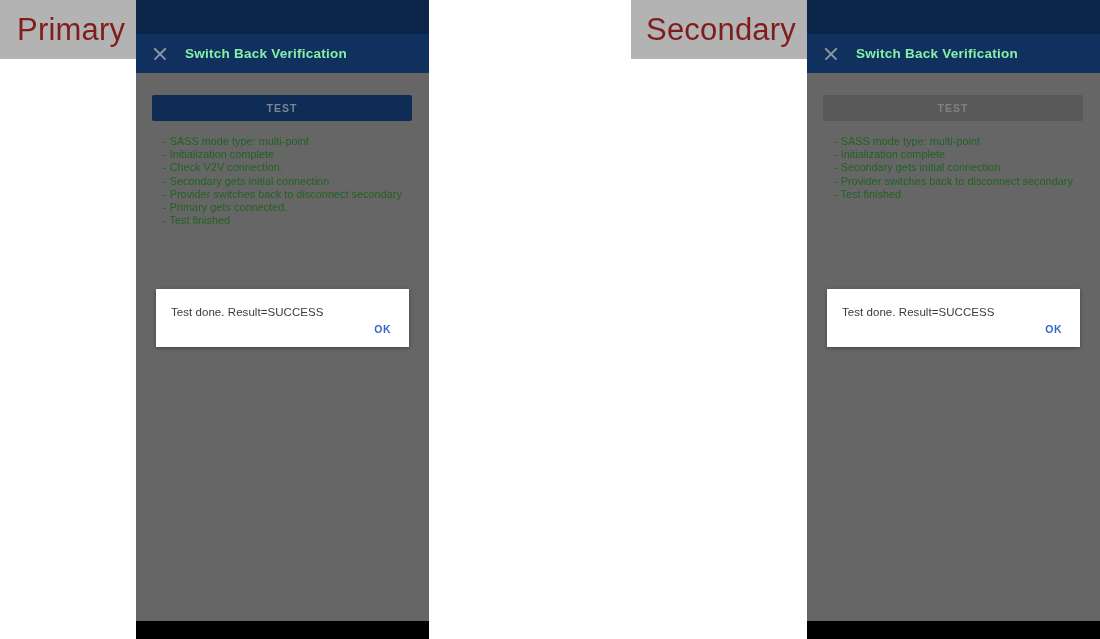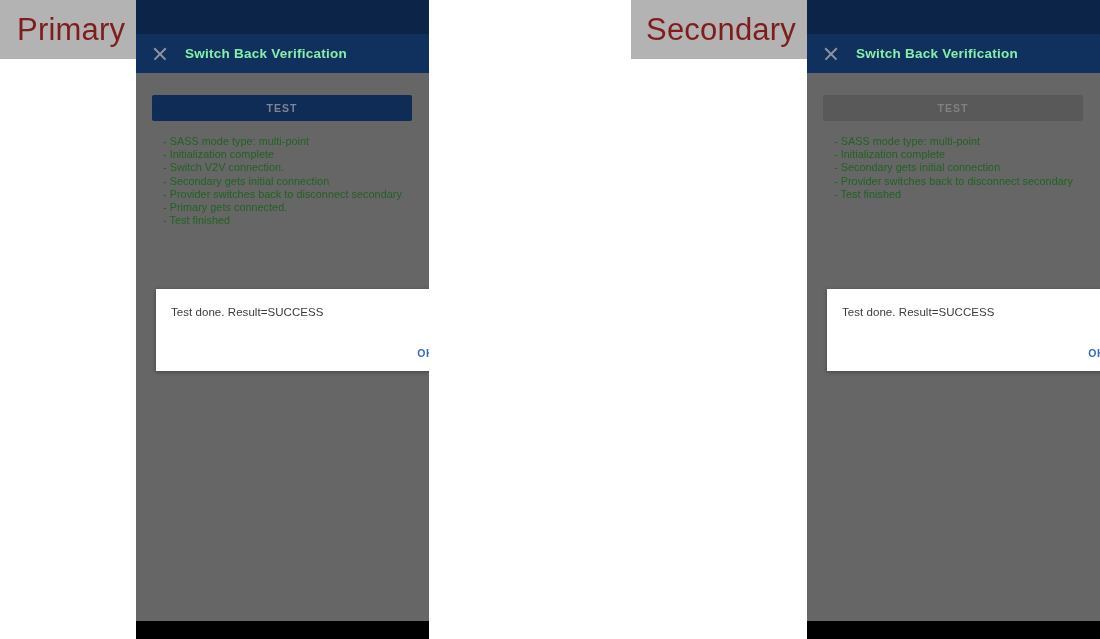--- a/index.html
+++ b/index.html
@@ -129,24 +129,23 @@
     white-space: nowrap;
     letter-spacing: 0.05px;
   }
 
   
   .dialog {
     position: absolute;
     left: 20px;
     top: 216px;
     width: 253px;
-    height: 82px;
+    height: 58px;
     background: #ffffff;
     box-shadow: 0 1px 4px rgba(0,0,0,0.35);
-    padding-left: 43px;
   }
   .dialog-message {
     position: absolute;
     left: 15px;
     top: 17px;
     color: #3b3b3b;
     font-size: 11.5px;
     letter-spacing: 0.05px;
     white-space: nowrap;
   }
@@ -190,21 +189,21 @@
     <span class="app-bar-title">Switch Back Verification</span>
   </div>
 
   <div class="content">
 
     <button class="test-button enabled">TEST</button>
 
     <div class="log">
       <div class="log-line">- SASS mode type: multi-point</div>
       <div class="log-line">- Initialization complete</div>
-      <div class="log-line">- Switch V2V connection.</div>
+      <div class="log-line">- Check V2V connection.</div>
       <div class="log-line">- Secondary gets initial connection</div>
       <div class="log-line">- Provider switches back to disconnect secondary</div>
       <div class="log-line">- Primary gets connected.</div>
       <div class="log-line">- Test finished</div>
     </div>
 
     <div class="dialog">
       <div class="dialog-message">Test done. Result=SUCCESS</div>
       <button class="dialog-ok">OK</button>
     </div>

